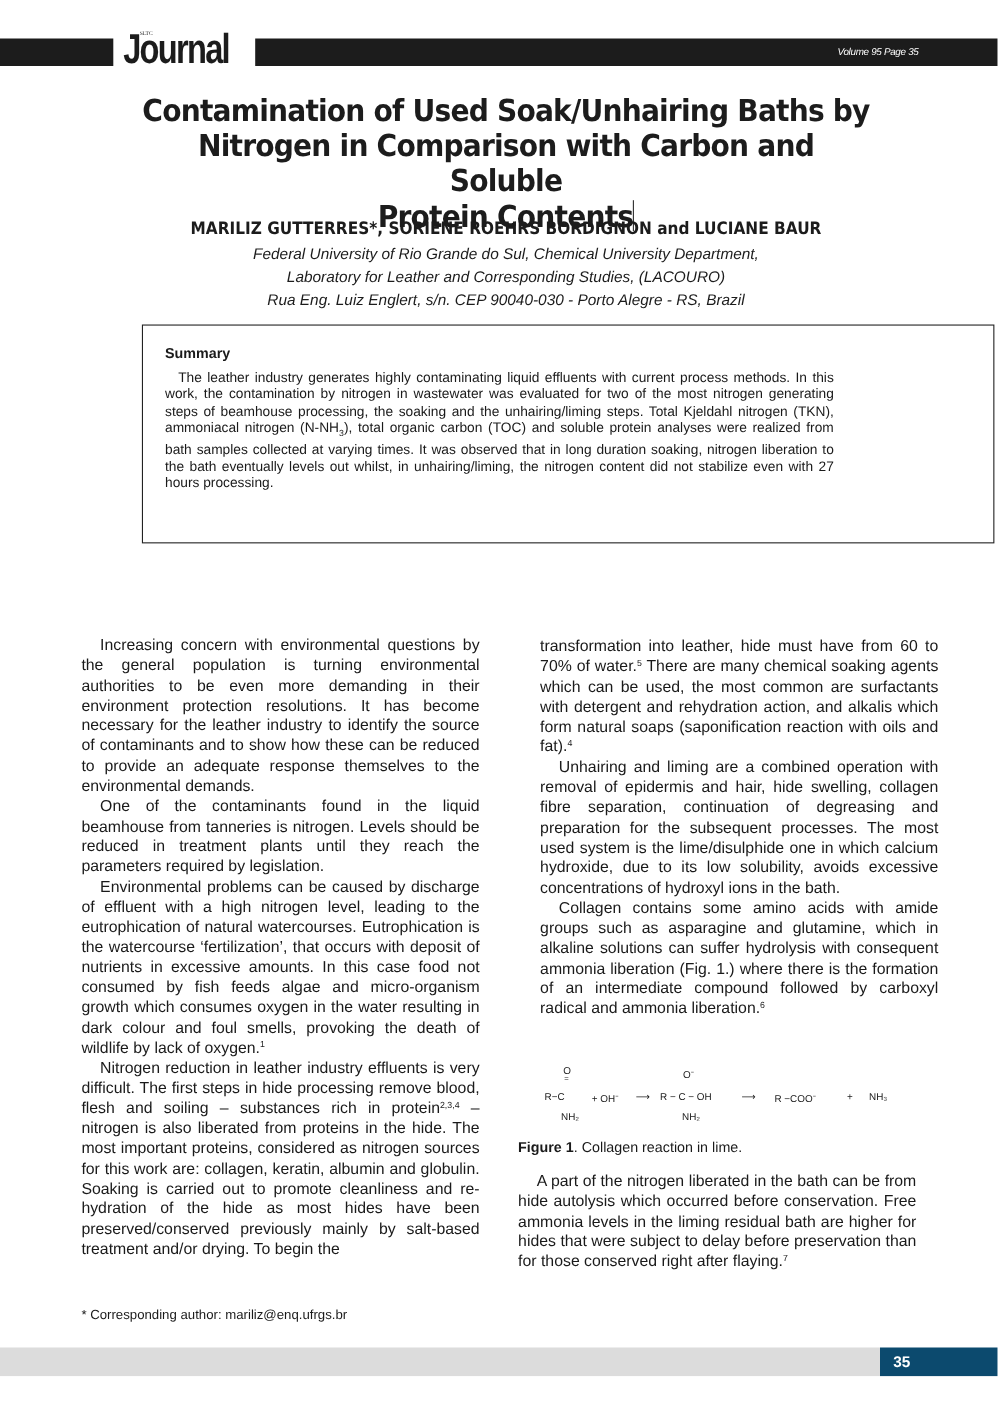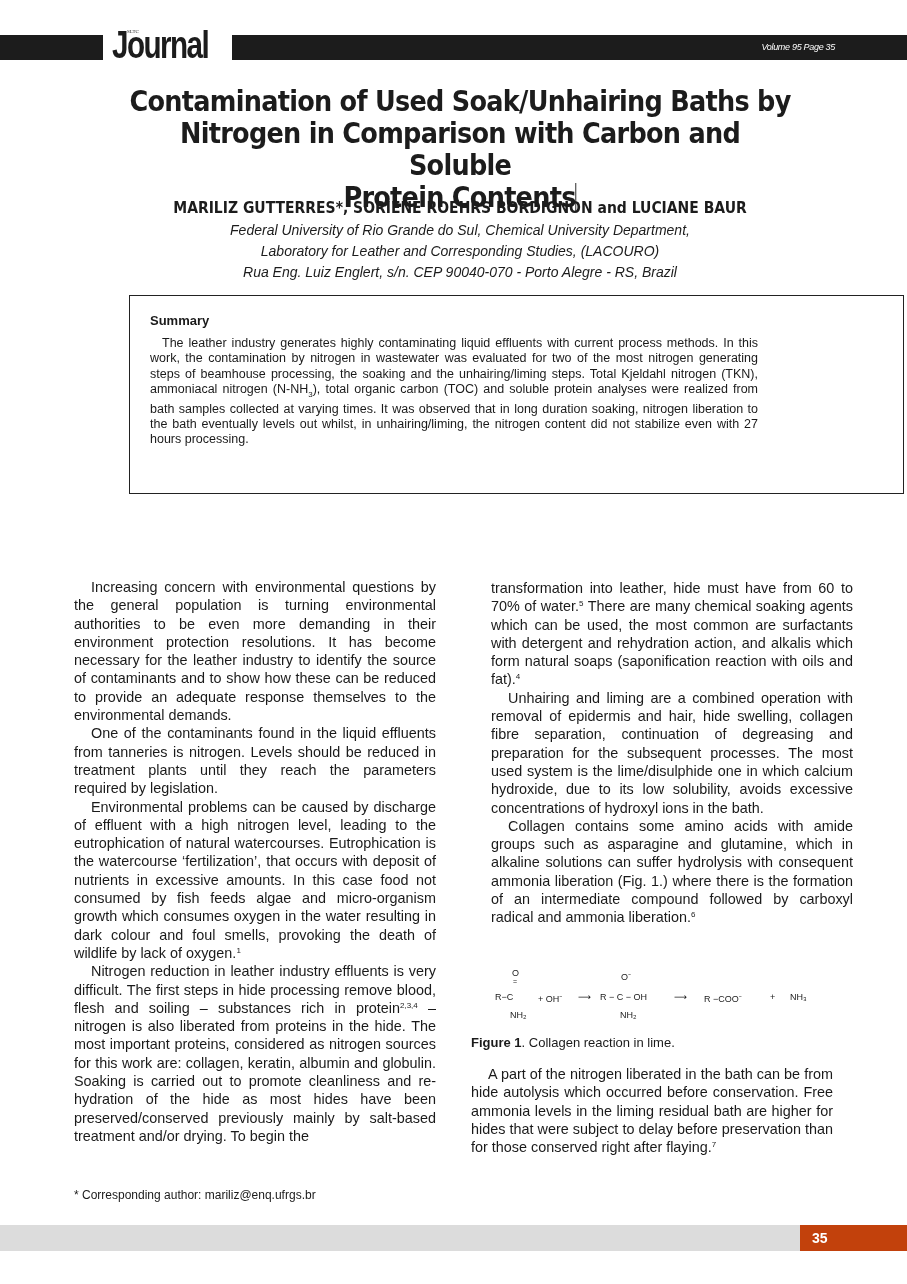--- a/index.html
+++ b/index.html
@@ -23,21 +23,21 @@
   .col-right { left: 471px; top: 579px; margin-left: 20px; }
   .section-head { font-size: 16.5px; font-weight: bold; margin-bottom: 6px; text-indent: 0; }
   sup { font-size: 8px; line-height: 0; vertical-align: 5px; }
   .figure { position: absolute; left: 490px; top: 968px; width: 330px; height: 60px; font-size: 9px; }
   .figure span { position: absolute; white-space: nowrap; }
   .fig-caption { position: absolute; left: 471px; top: 1035px; font-size: 13px; }
   .fig-caption b { font-weight: bold; }
   .col-right2 { left: 471px; top: 1065px; }
   .footnote { position: absolute; left: 74px; top: 1188px; font-size: 12px; }
   .footer-bar { position: absolute; left: 0; top: 1225px; width: 800px; height: 26px; background: #dcdcdc; }
-  .footer-num { position: absolute; left: 800px; top: 1225px; width: 107px; height: 26px; background: #c2410c; color: #fff; font-weight: bold; font-size: 14px; padding-left: 12px; line-height: 26px; }
+  .footer-num { position: absolute; left: 800px; top: 1225px; width: 107px; height: 26px; background: #0c4a6e; color: #fff; font-weight: bold; font-size: 14px; padding-left: 12px; line-height: 26px; }
   .cursor { display: inline-block; width: 1px; height: 28px; background: #1c1c1c; vertical-align: -4px; }
 </style>
 </head>
 <body>
 
 <div class="header-bar-left"></div>
 <div class="logo-small">SLTC</div>
 <div class="logo">Journal</div>
 <div class="header-bar-right">
 </div>
@@ -45,32 +45,32 @@
 
 <div class="title">
   <div>Contamination of Used Soak/Unhairing Baths by</div>
   <div>Nitrogen in Comparison with Carbon and Soluble</div>
   <div><span>Protein Contents</span><span class="cursor"></span></div>
 </div>
 
 <div class="authors">MARILIZ GUTTERRES*, SORIENE ROEHRS BORDIGNON and LUCIANE BAUR</div>
 <div class="affil" style="top:222px">Federal University of Rio Grande do Sul, Chemical University Department,</div>
 <div class="affil" style="top:243px">Laboratory for Leather and Corresponding Studies, (LACOURO)</div>
-<div class="affil" style="top:264px">Rua Eng. Luiz Englert, s/n. CEP 90040-070 - Porto Alegre - RS, Brazil</div>
+<div class="affil" style="top:264px">Rua Eng. Luiz Englert, s/n. CEP 90040-030 - Porto Alegre - RS, Brazil</div>
 
 <div class="summary-box">
   <div class="summary-title">Summary</div>
   <div class="summary-text">
     <p><span>The leather industry generates highly contaminating liquid effluents with current process methods. In this work, the contamination by nitrogen in wastewater was evaluated for two of the most nitrogen generating steps of beamhouse processing, the soaking and the unhairing/liming steps. Total Kjeldahl nitrogen (TKN), ammoniacal nitrogen (N-NH</span><sub style="font-size:8px">3</sub><span>), total organic carbon (TOC) and soluble protein analyses were realized from bath samples collected at varying times. It was observed that in long duration soaking, nitrogen liberation to the bath eventually levels out whilst, in unhairing/liming, the nitrogen content did not stabilize even with 27 hours processing.</span></p>
   </div>
 </div>
 
 <div class="col col-left">
   <p>Increasing concern with environmental questions by the general population is turning environmental authorities to be even more demanding in their environment protection resolutions. It has become necessary for the leather industry to identify the source of contaminants and to show how these can be reduced to provide an adequate response themselves to the environmental demands.</p>
-  <p>One of the contaminants found in the liquid effluents from tanneries is nitrogen. Levels should be reduced in treatment plants until they reach the parameters required by legislation.</p>
+  <p>One of the contaminants found in the liquid beamhouse from tanneries is nitrogen. Levels should be reduced in treatment plants until they reach the parameters required by legislation.</p>
   <p><span>Environmental problems can be caused by discharge of effluent with a high nitrogen level, leading to the eutrophication of natural watercourses. Eutrophication is the watercourse ‘fertilization’, that occurs with deposit of nutrients in excessive amounts. In this case food not consumed by fish feeds algae and micro-organism growth which consumes oxygen in the water resulting in dark colour and foul smells, provoking the death of wildlife by lack of oxygen.</span><sup>1</sup></p>
   <p><span>Nitrogen reduction in leather industry effluents is very difficult. The first steps in hide processing remove blood, flesh and soiling – substances rich in protein</span><sup>2,3,4</sup><span> – nitrogen is also liberated from proteins in the hide. The most important proteins, considered as nitrogen sources for this work are: collagen, keratin, albumin and globulin. Soaking is carried out to promote cleanliness and re-hydration of the hide as most hides have been preserved/conserved previously mainly by salt-based treatment and/or drying. To begin the</span></p>
 </div>
 
 <div class="col col-right">
   <p class="noindent"><span>transformation into leather, hide must have from 60 to 70% of water.</span><sup>5</sup><span> There are many chemical soaking agents which can be used, the most common are surfactants with detergent and rehydration action, and alkalis which form natural soaps (saponification reaction with oils and fat).</span><sup>4</sup></p>
   <p>Unhairing and liming are a combined operation with removal of epidermis and hair, hide swelling, collagen fibre separation, continuation of degreasing and preparation for the subsequent processes. The most used system is the lime/disulphide one in which calcium hydroxide, due to its low solubility, avoids excessive concentrations of hydroxyl ions in the bath.</p>
   <p><span>Collagen contains some amino acids with amide groups such as asparagine and glutamine, which in alkaline solutions can suffer hydrolysis with consequent ammonia liberation (Fig. 1.) where there is the formation of an intermediate compound followed by carboxyl radical and ammonia liberation.</span><sup>6</sup></p>
 </div>
 

